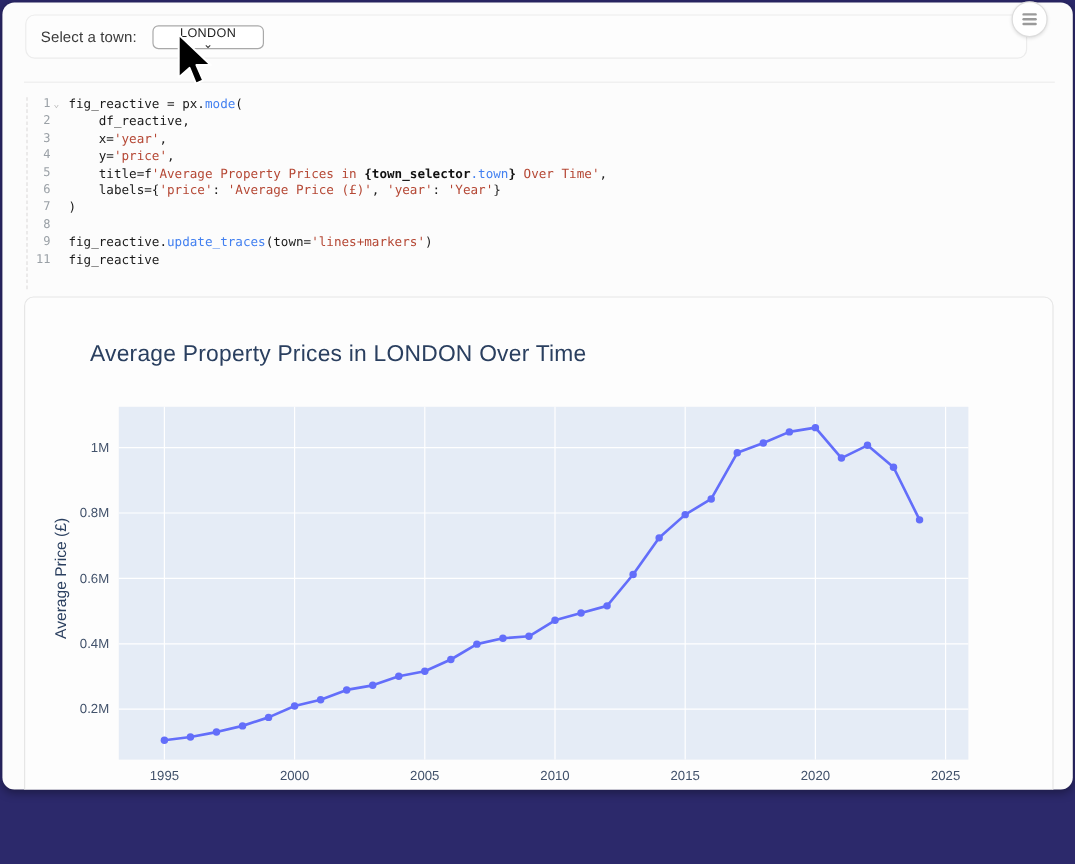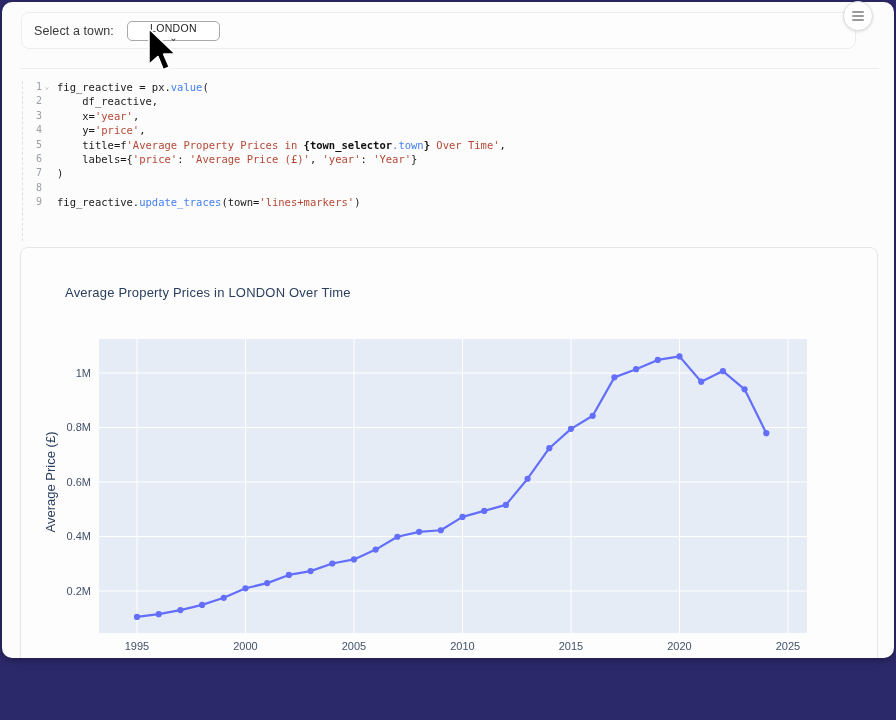--- a/index.html
+++ b/index.html
@@ -60,22 +60,22 @@
   .t-fn { color:#4380f0; }
   .t-str { color:#b54835; }
   .t-var { color:#111; font-weight:bold; }
 
   
   .output-card {
     position:absolute; left:18px; top:245px; width:858px; height:456px;
     background:#fdfdfd; border:1px solid #e6e6e6; border-radius:8px;
   }
   .chart-title {
-    position:absolute; left:44px; top:37px;
-    font-size:13px; color:#2a3f5f; letter-spacing:.2px;
+    position:absolute; left:54px; top:37px;
+    font-size:19px; color:#2a3f5f; letter-spacing:.2px;
   }
   .chart-svg { position:absolute; left:0; top:0; }
 
   
   .cursor { position:absolute; left:146px; top:26px; z-index:60; pointer-events:none; }
 </style>
 </head>
 <body>
 
 <div class="app-card">
@@ -84,29 +84,30 @@
     <span class="select-label">Select a town:</span>
     <div class="select-box">
       <span class="select-value">LONDON</span>
       <span class="select-chevron">⌄</span>
     </div>
   </div>
 
   <div class="code-cell">
     <div class="code-gutter-dash"></div>
     <div id="code-lines">
-        <div class="code-line"><span class="ln">1</span><span class="fold">⌄</span><span class="src"><span class="t-plain">fig_reactive = px.</span><span class="t-fn">value</span><span class="t-plain">(</span></span></div>
+        <div class="code-line"><span class="ln">1</span><span class="fold">⌄</span><span class="src"><span class="t-plain">fig_reactive = px.</span><span class="t-fn">mode</span><span class="t-plain">(</span></span></div>
         <div class="code-line"><span class="ln">2</span><span class="fold"></span><span class="src"><span class="t-plain">    df_reactive,</span></span></div>
         <div class="code-line"><span class="ln">3</span><span class="fold"></span><span class="src"><span class="t-plain">    x=</span><span class="t-str">'year'</span><span class="t-plain">,</span></span></div>
         <div class="code-line"><span class="ln">4</span><span class="fold"></span><span class="src"><span class="t-plain">    y=</span><span class="t-str">'price'</span><span class="t-plain">,</span></span></div>
         <div class="code-line"><span class="ln">5</span><span class="fold"></span><span class="src"><span class="t-plain">    title=f</span><span class="t-str">'Average Property Prices in </span><span class="t-var">{town_selector</span><span class="t-fn">.town</span><span class="t-var">}</span><span class="t-str"> Over Time'</span><span class="t-plain">,</span></span></div>
         <div class="code-line"><span class="ln">6</span><span class="fold"></span><span class="src"><span class="t-plain">    labels={</span><span class="t-str">'price'</span><span class="t-plain">: </span><span class="t-str">'Average Price (£)'</span><span class="t-plain">, </span><span class="t-str">'year'</span><span class="t-plain">: </span><span class="t-str">'Year'</span><span class="t-plain">}</span></span></div>
         <div class="code-line"><span class="ln">7</span><span class="fold"></span><span class="src"><span class="t-plain">)</span></span></div>
         <div class="code-line"><span class="ln">8</span><span class="fold"></span><span class="src">&nbsp;</span></div>
         <div class="code-line"><span class="ln">9</span><span class="fold"></span><span class="src"><span class="t-plain">fig_reactive.</span><span class="t-fn">update_traces</span><span class="t-plain">(town=</span><span class="t-str">'lines+markers'</span><span class="t-plain">)</span></span></div>
+        <div class="code-line"><span class="ln">11</span><span class="fold"></span><span class="src"><span class="t-plain">fig_reactive</span></span></div>
       </div>
   </div>
 
   <div class="output-card">
     <div class="chart-title">Average Property Prices in LONDON Over Time</div>
     <svg id="chart" class="chart-svg" width="856" height="454">
         <rect x="78" y="91" width="708" height="294" fill="#e5ecf6"></rect>
         <line x1="116" x2="116" y1="91" y2="385" stroke="#ffffff" stroke-width="1"></line>
         <line x1="224.5" x2="224.5" y1="91" y2="385" stroke="#ffffff" stroke-width="1"></line>
         <line x1="333" x2="333" y1="91" y2="385" stroke="#ffffff" stroke-width="1"></line>

